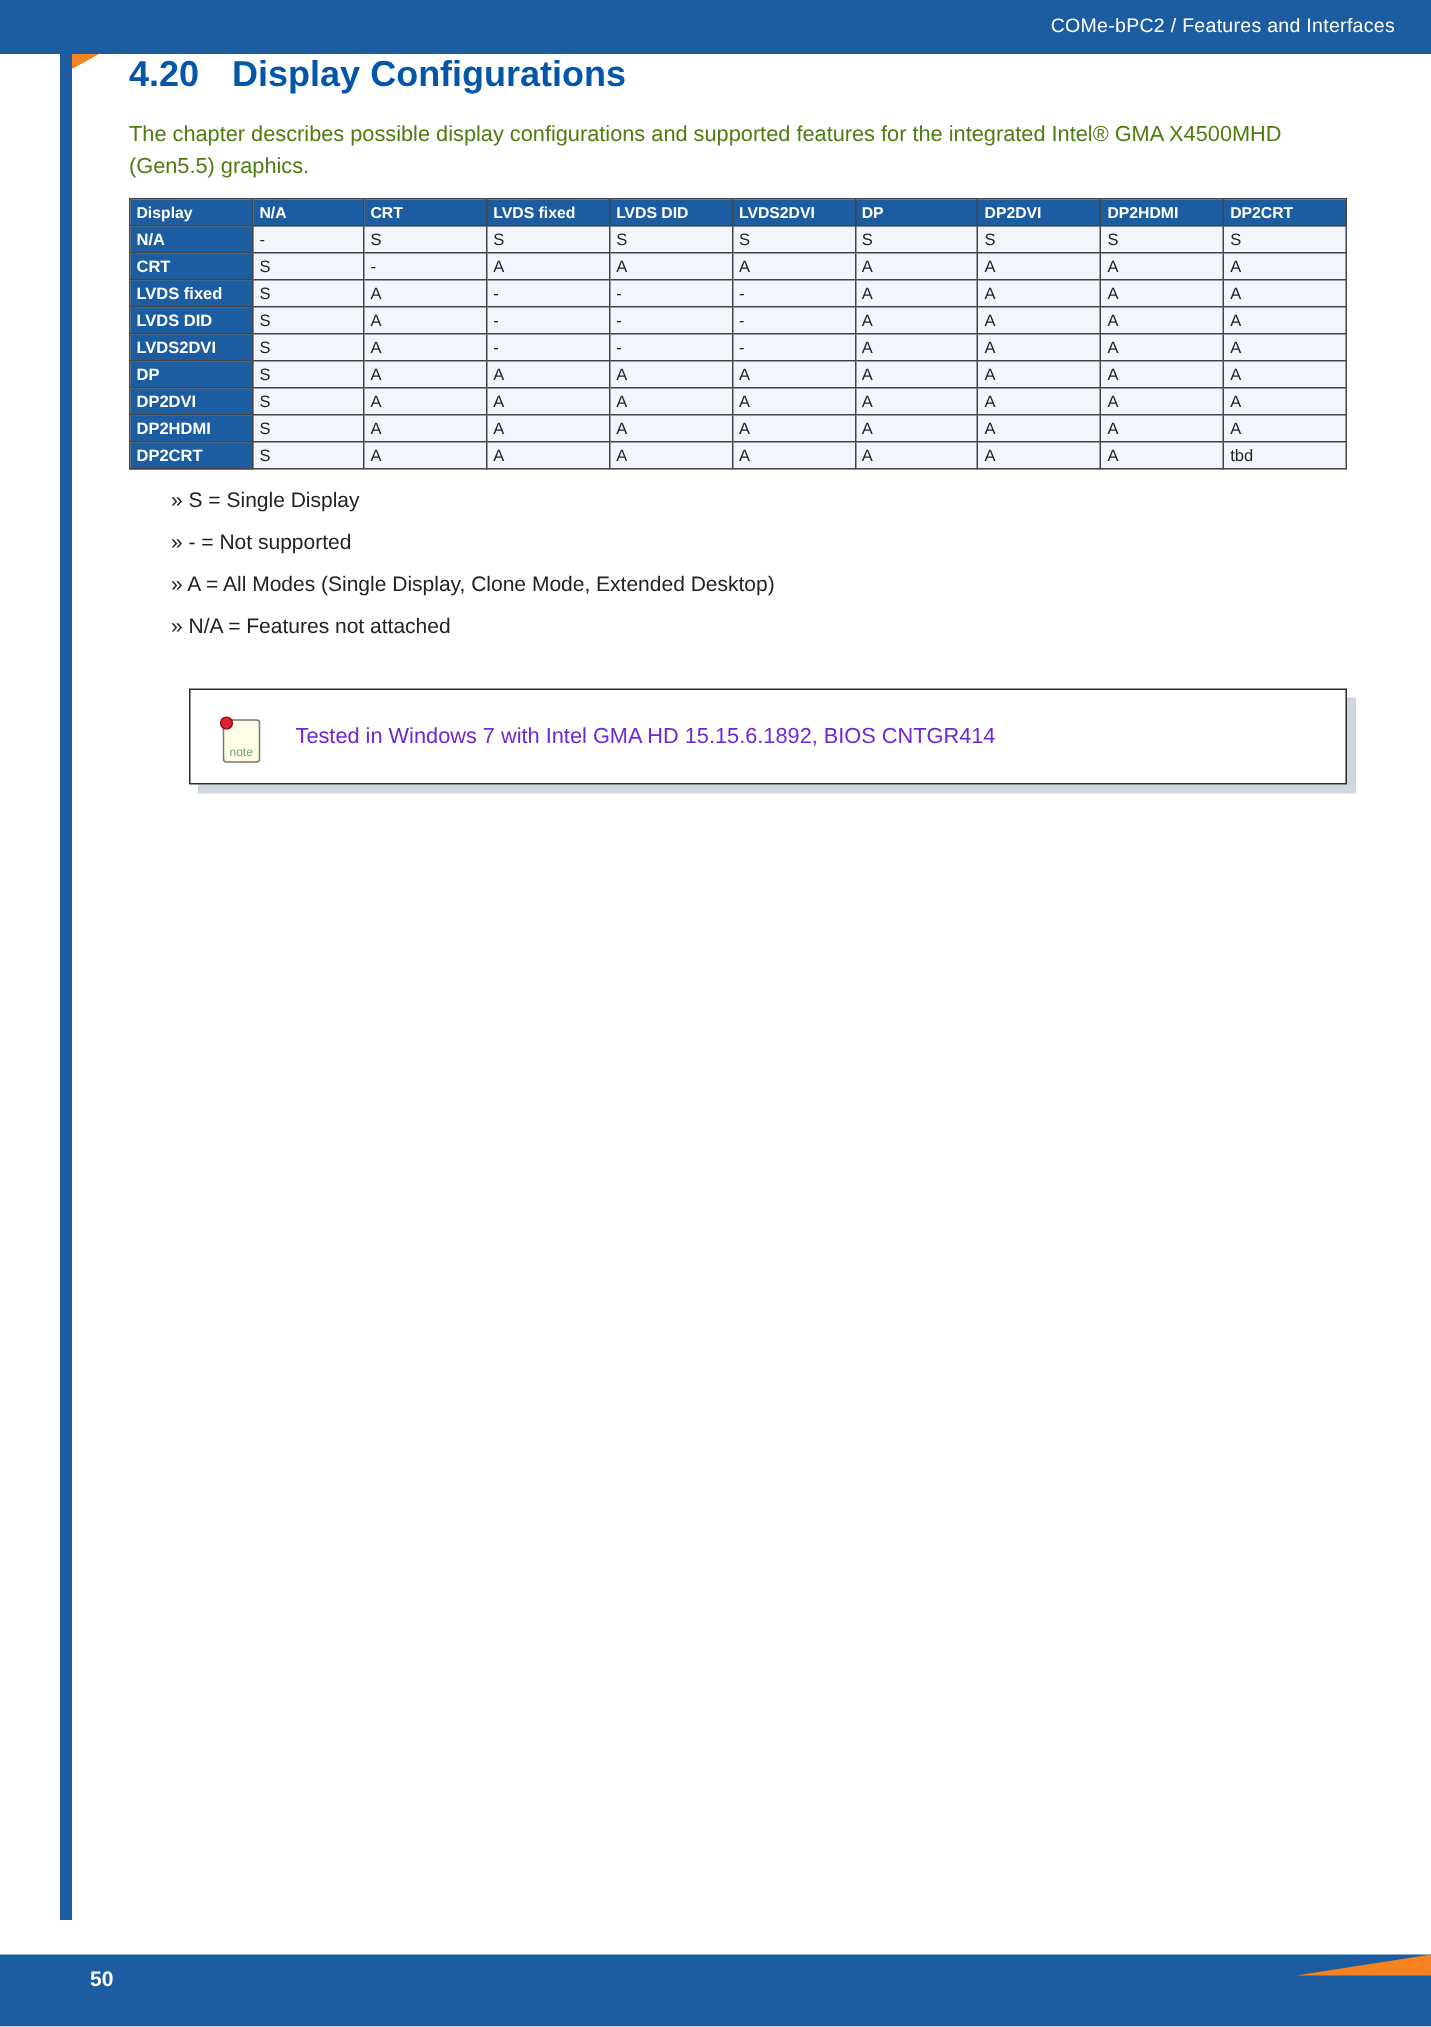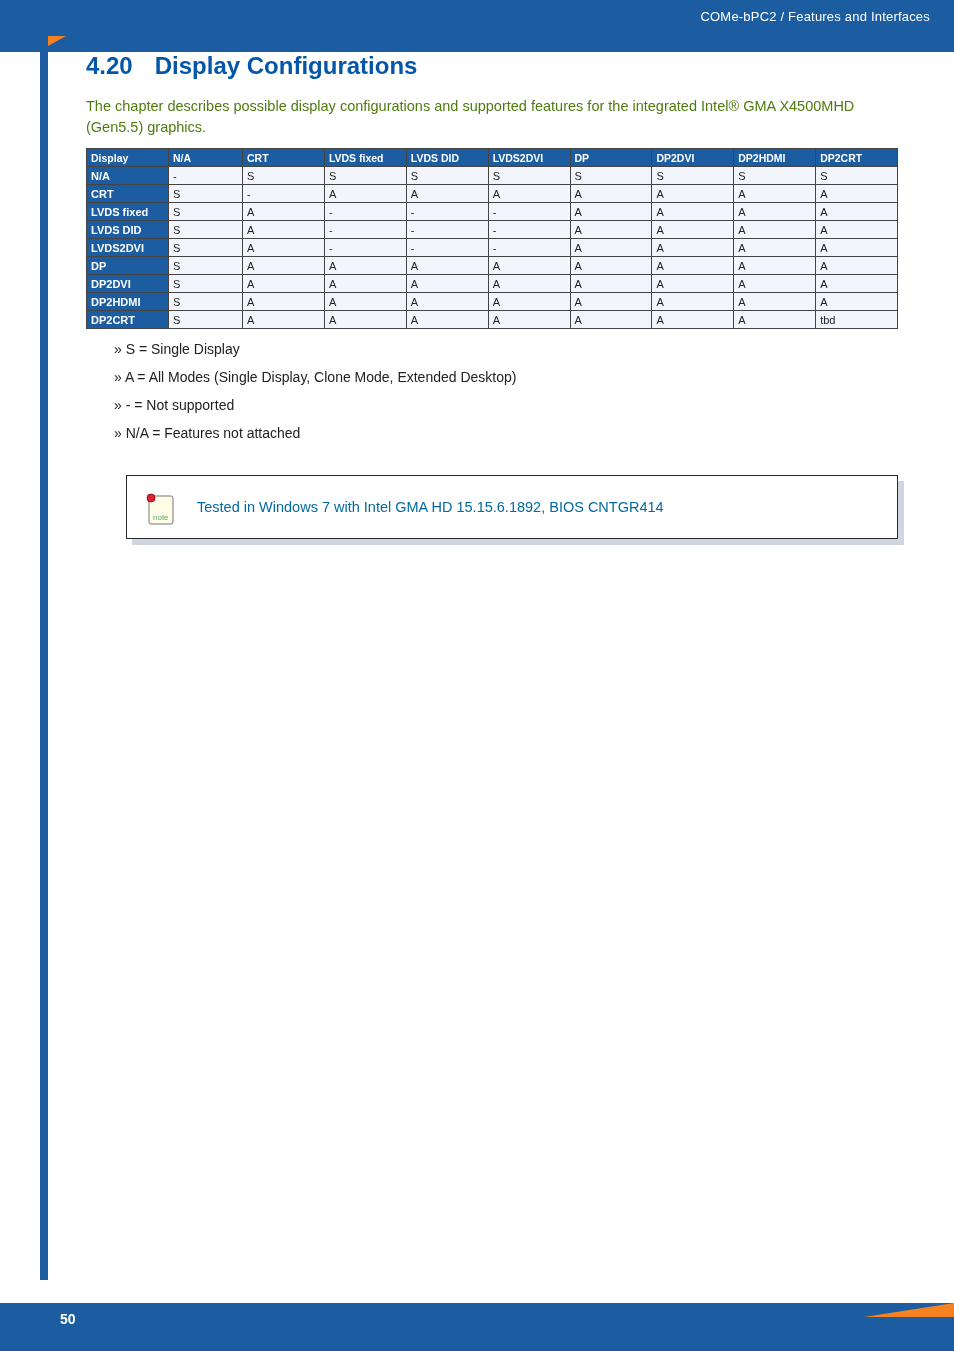--- a/index.html
+++ b/index.html
@@ -6,21 +6,21 @@
   html, body { margin: 0; padding: 0; }
   body {
     width: 954px;
     height: 1351px;
     font-family: "Segoe UI", "Trebuchet MS", Arial, sans-serif;
     background: #fff;
     position: relative;
     color: #222;
   }
   .header-bar {
-    height: 52px;
+    height: 36px;
     background: #1b5da0;
     position: relative;
   }
   .header-bar .title {
     position: absolute;
     right: 24px;
     top: 9px;
     color: #fff;
     font-size: 13px;
     letter-spacing: 0.2px;
@@ -120,21 +120,21 @@
   }
   .note-icon {
     position: absolute;
     left: 16px;
     top: 16px;
     width: 36px;
     height: 36px;
   }
   .note-text {
     font-size: 14.5px;
-    color: #0369a1;
+    color: #6d28d9;
     text-align: right;
   }
   .footer-bar {
     position: absolute;
     left: 0; right: 0; bottom: 0;
     height: 48px;
     background: #1b5da0;
   }
   .footer-bar .pg {
     color: #fff;
@@ -302,22 +302,22 @@
           <td>A</td>
           <td>A</td>
           <td>A</td>
           <td>tbd</td>
         </tr>
       </tbody>
   </table>
 
   <div class="legend">
     <p>» S = Single Display</p>
+    <p>» - = Not supported</p>
     <p>» A = All Modes (Single Display, Clone Mode, Extended Desktop)</p>
-    <p>» - = Not supported</p>
     <p>» N/A = Features not attached</p>
   </div>
 
   <div class="note-box-wrap">
     <div class="note-shadow"></div>
     <div class="note-box">
       <svg class="note-icon" viewBox="0 0 36 36">
         <rect x="6" y="4" width="24" height="28" rx="2" fill="#fffde6" stroke="#777" stroke-width="1"></rect>
         <path d="M6 4 L12 4 L6 10 Z" fill="#eee" stroke="#777" stroke-width="0.8"></path>
         <circle cx="8" cy="6" r="4" fill="#d23" stroke="#801" stroke-width="0.8"></circle>

